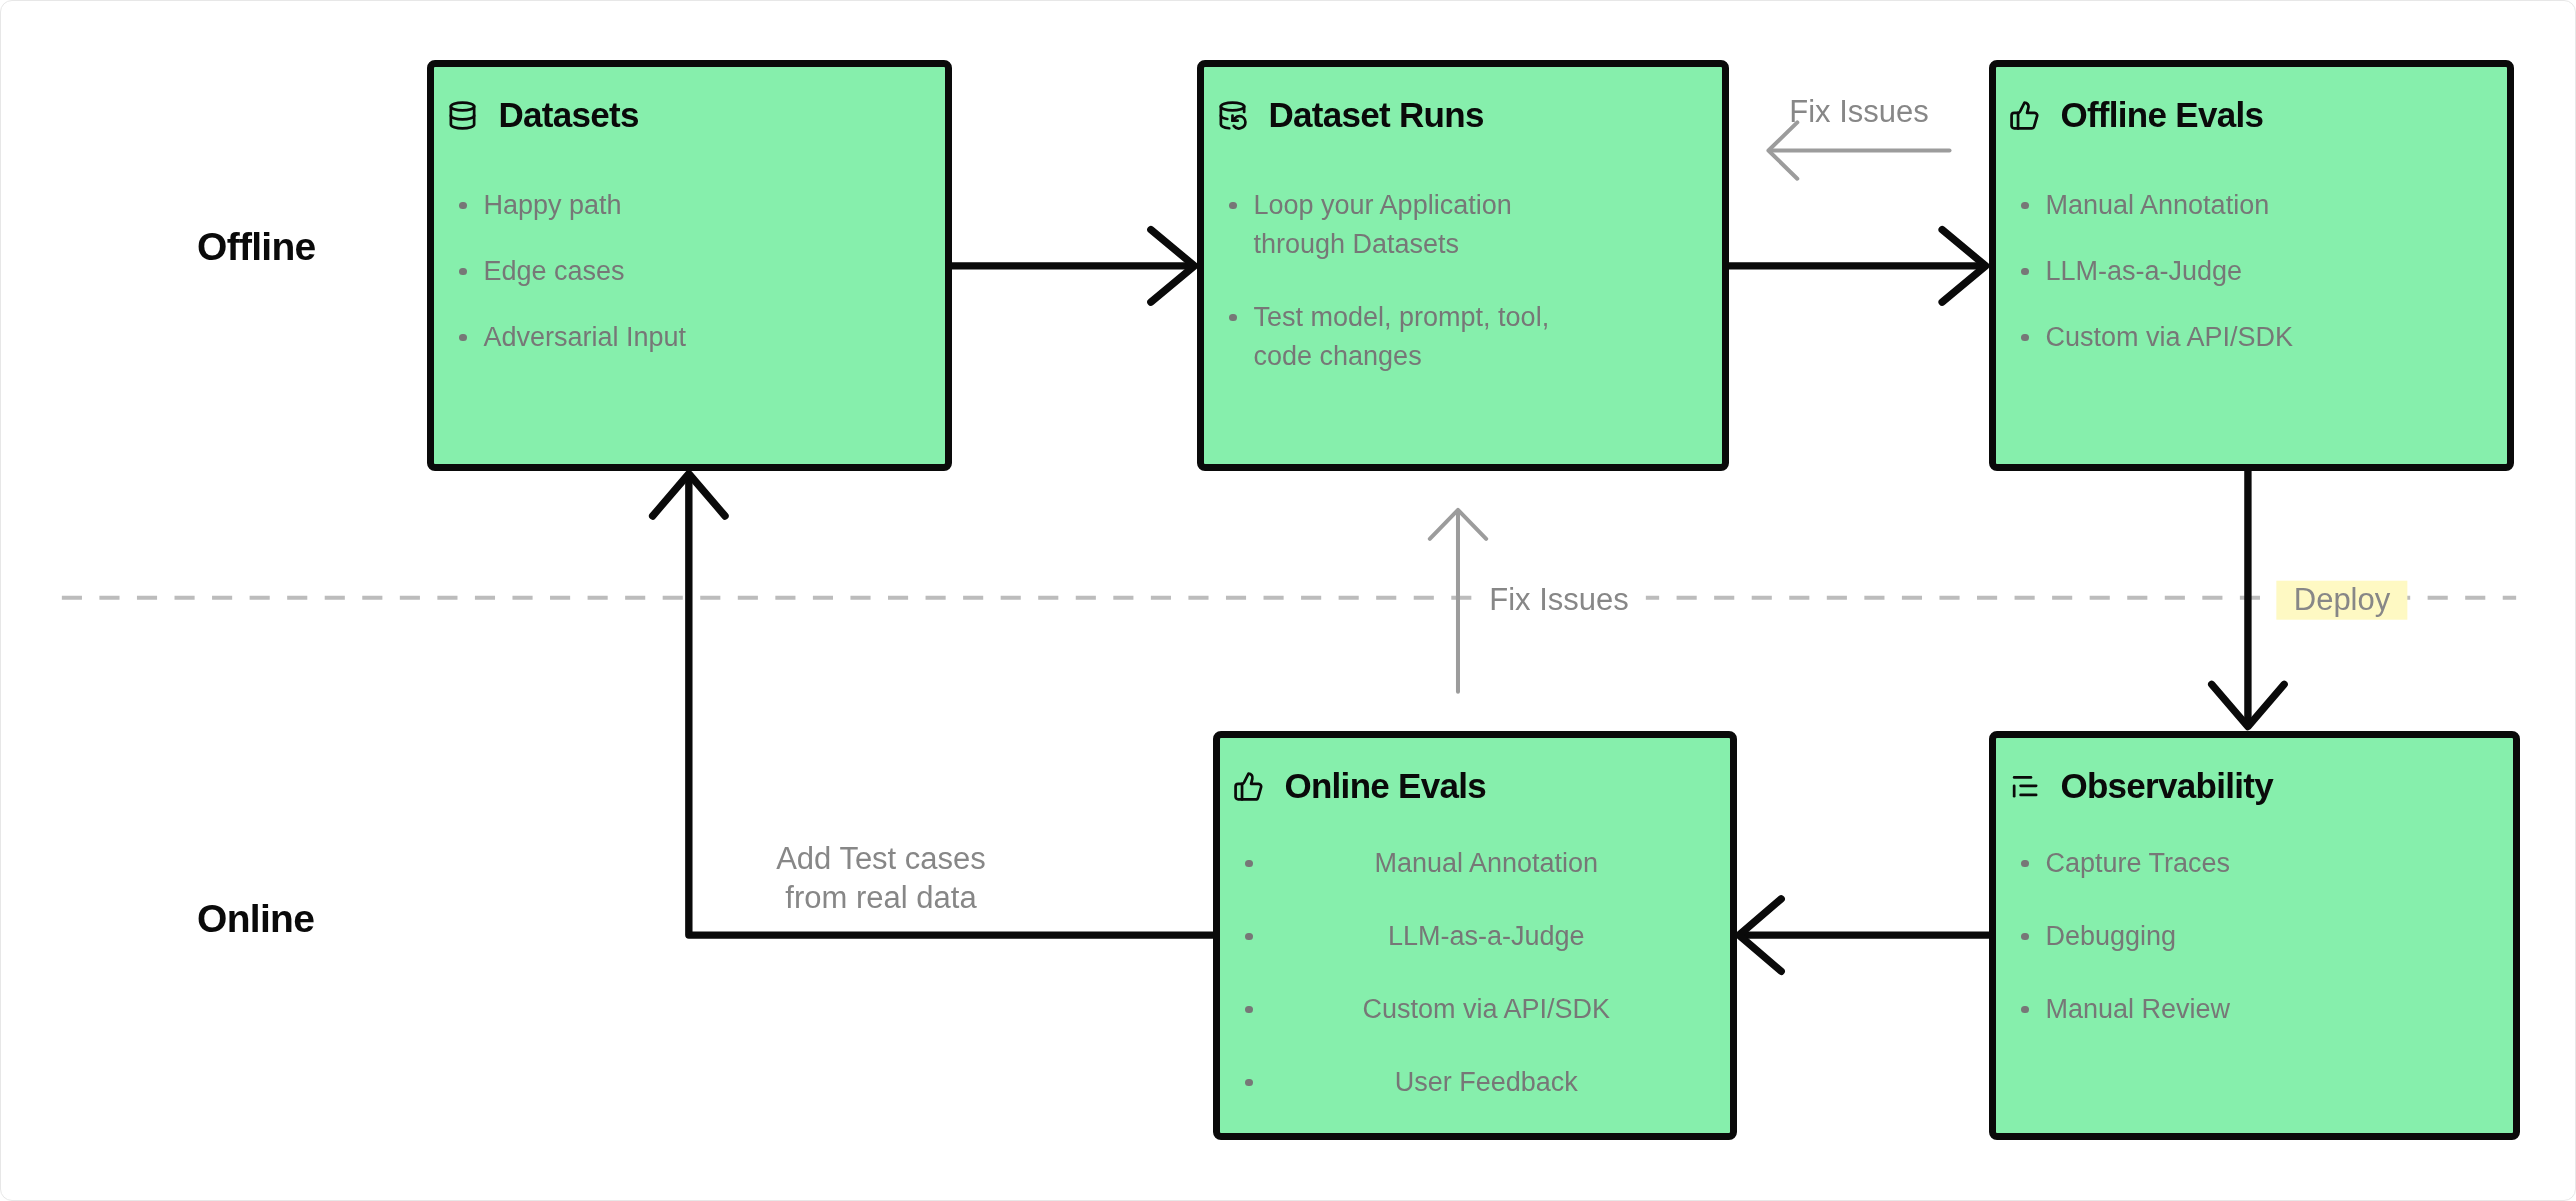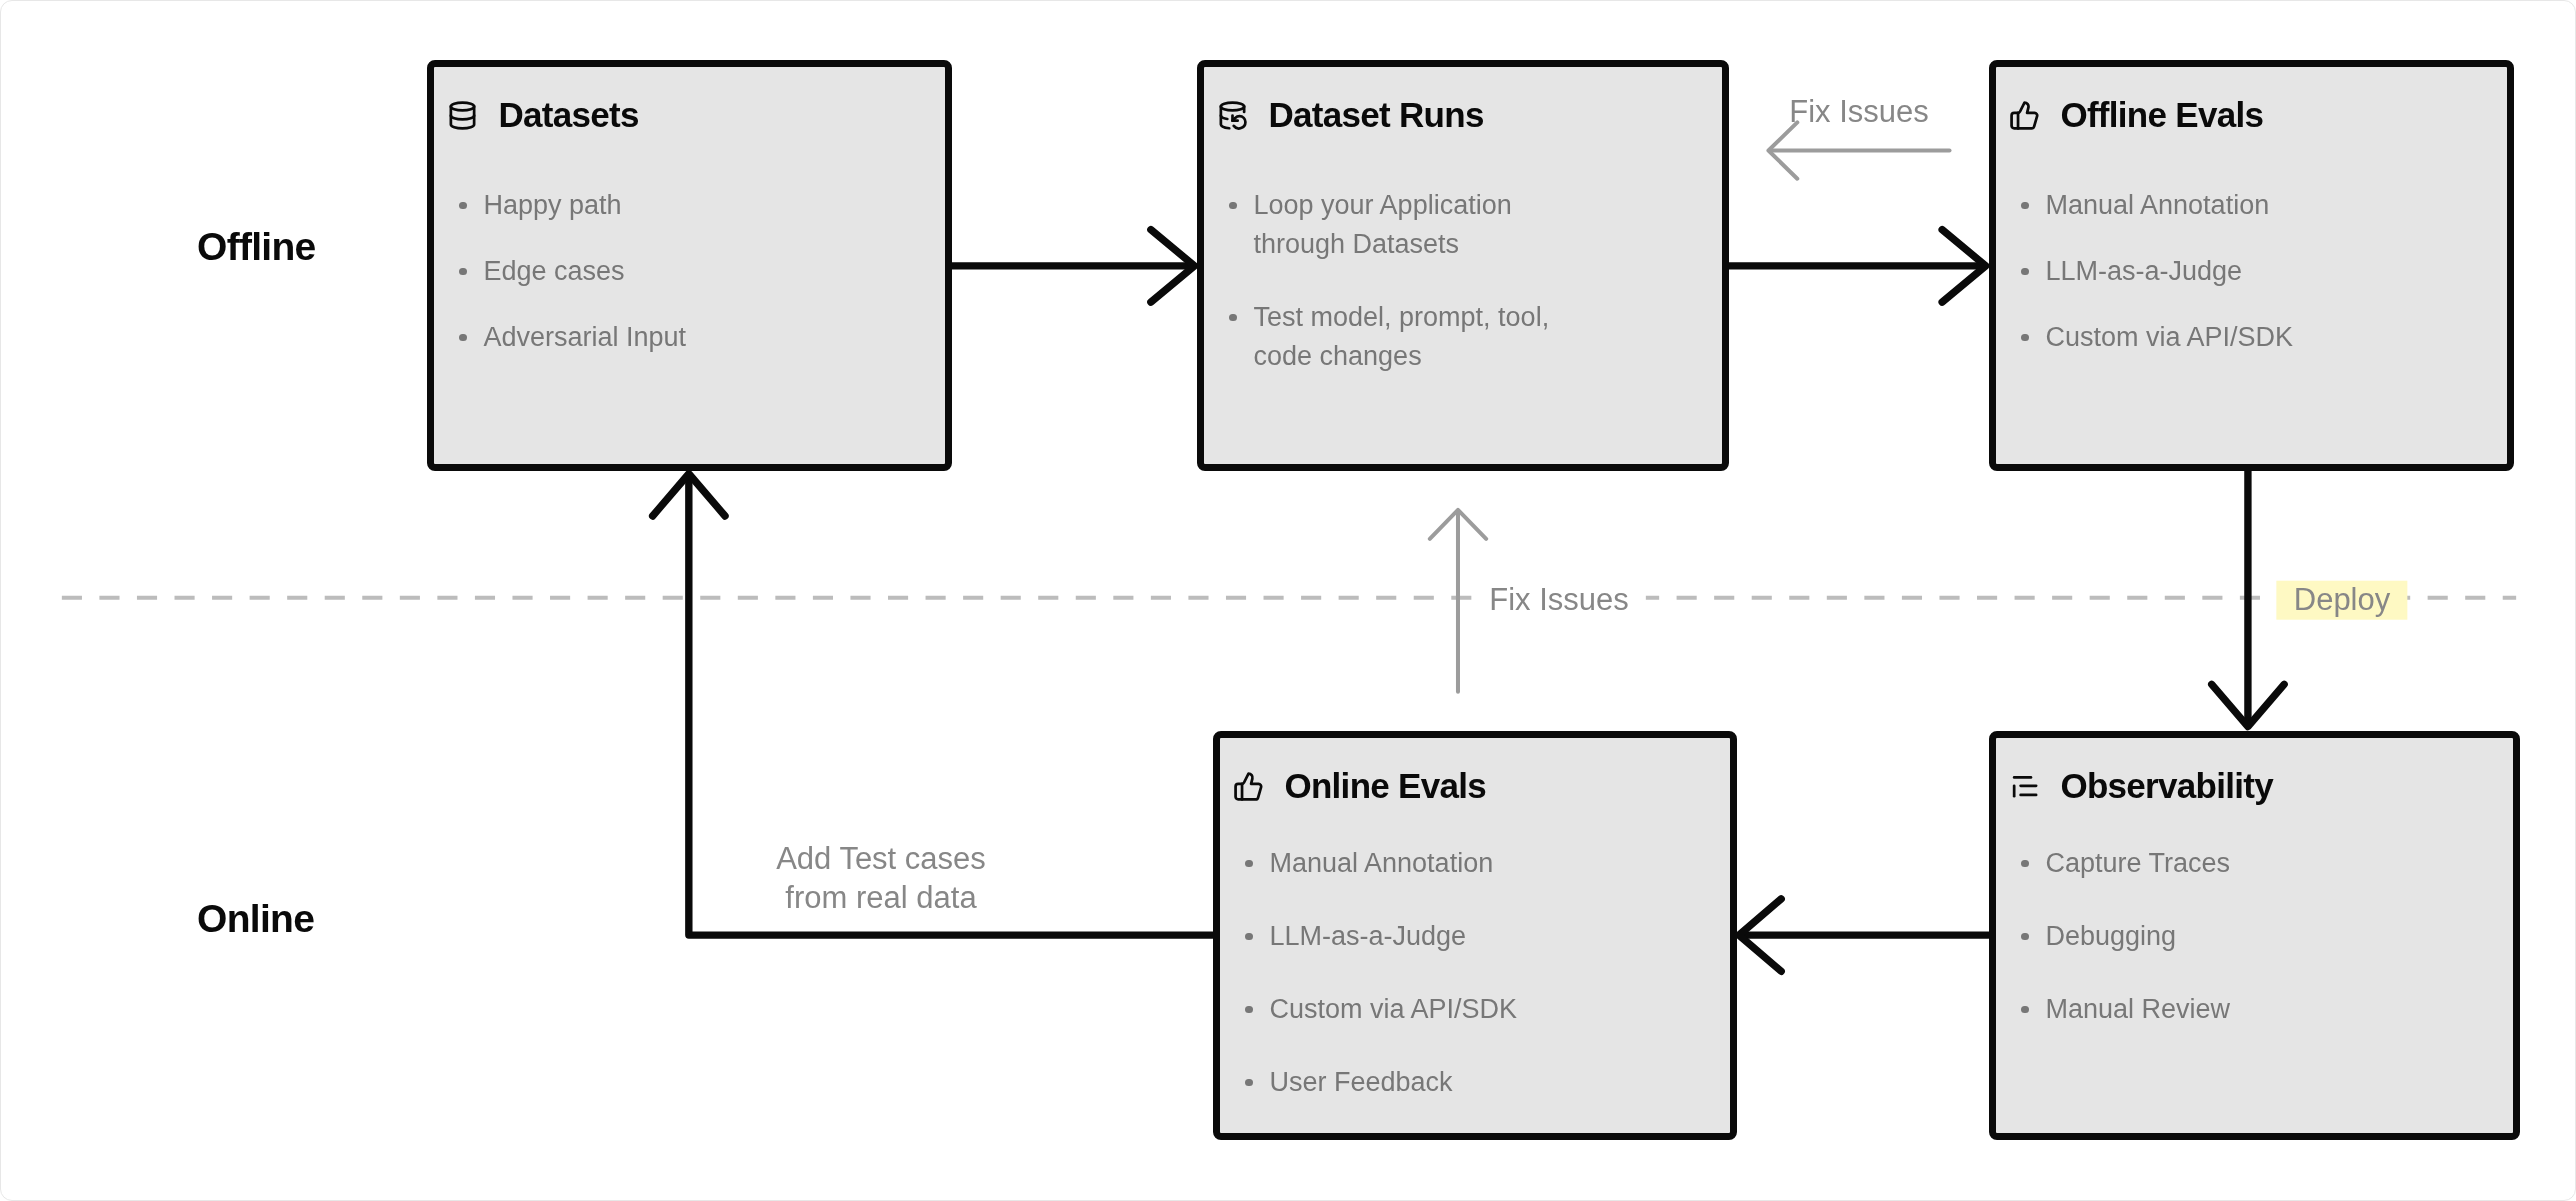--- a/index.html
+++ b/index.html
@@ -11,27 +11,27 @@
     background:#ffffff; border:1.3px solid #e7e7e7; border-radius:12px;
     overflow:hidden;
   }
 
   .connectors { position:absolute; left:0; top:0; width:2576px; height:1201px; }
   .dash-line { stroke:#bcbcbc; stroke-width:6; stroke-dasharray:30 26; fill:none; }
   .black-arrow path { stroke:#0a0a0a; stroke-width:11; fill:none; stroke-linecap:round; stroke-linejoin:round; }
   .gray-arrow path  { stroke:#9c9c9c; stroke-width:6;  fill:none; stroke-linecap:round; stroke-linejoin:round; }
 
   .box {
-    position:absolute; background:#e5e5e5;
+    position:absolute; background:#86efac;
     border:7.4px solid #0a0a0a; border-radius:8px;
   }
   .box-datasets      { left:426px;  top:59px;   width:525px; height:411px; }
   .box-dataset-runs  { left:1196px; top:59px;   width:532px; height:411px; }
   .box-offline-evals { left:1988px; top:59px;   width:525px; height:411px; }
-  .box-online-evals  { left:1212px; top:730px; width:524px; height:409px; }
+  .box-online-evals  { left:1212px; top:730px; width:524px; height:409px;text-align:center; }
   .box-observability { left:1988px; top:730px; width:531px; height:409px; }
 
   .box-header { display:flex; align-items:center; gap:20px; margin:28px 20px 0 13.4px; }
   .box-icon { width:31px; height:31px; flex:0 0 31px; color:#0a0a0a; }
   .box-title { font-size:35px; font-weight:700; color:#0a0a0a; letter-spacing:-0.7px; white-space:nowrap; }
 
   .box ul { list-style:none; margin:51px 0 0 0; padding:0 27px 0 20px; }
   .box li {
     position:relative; padding-left:29.5px;
     font-size:27px; line-height:39px; color:#777777; margin-bottom:27px;

